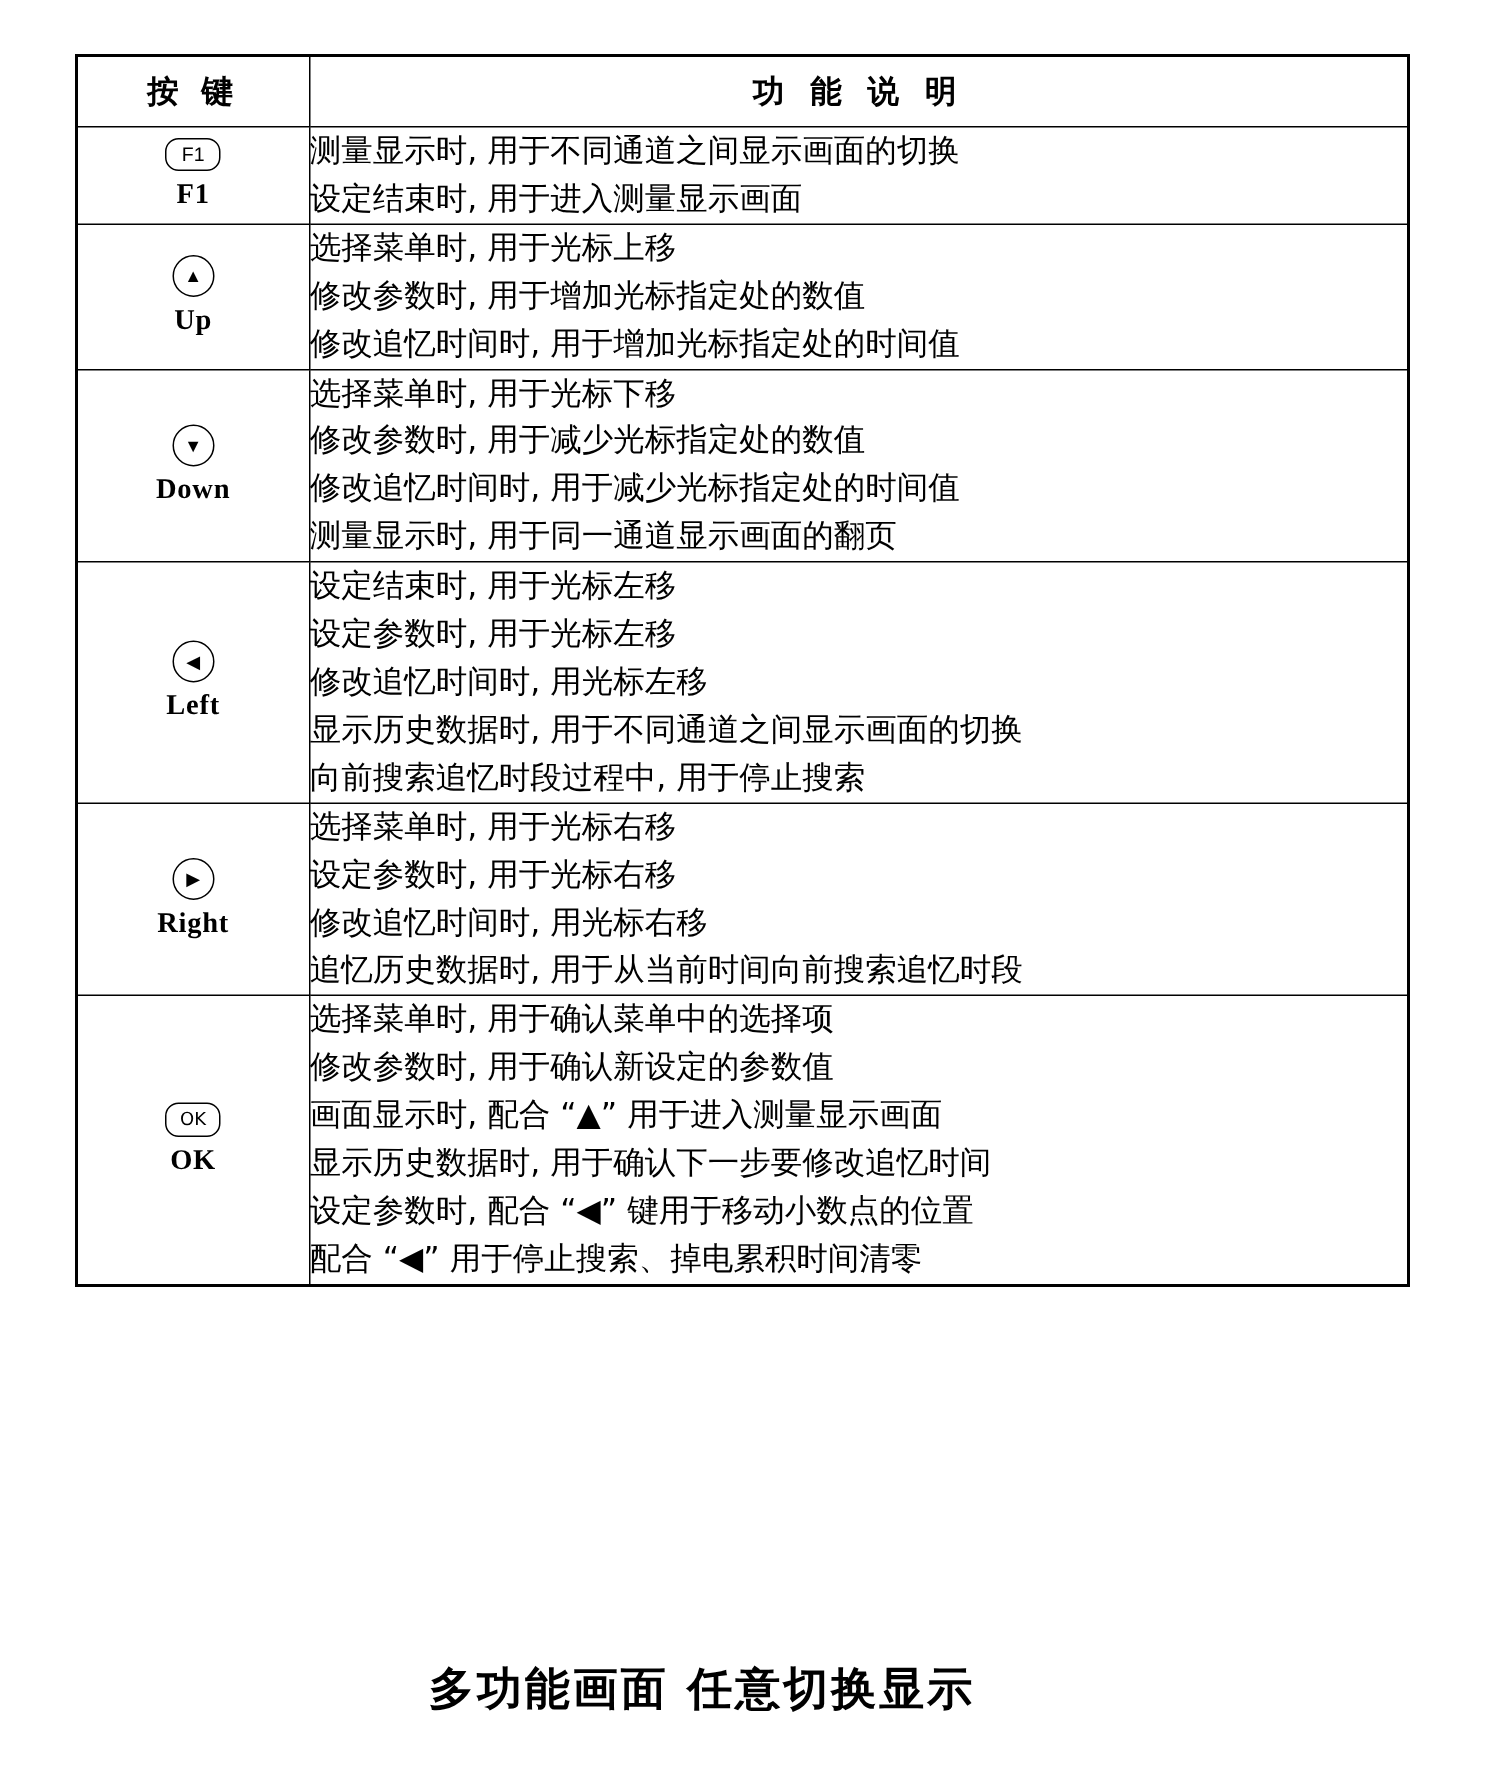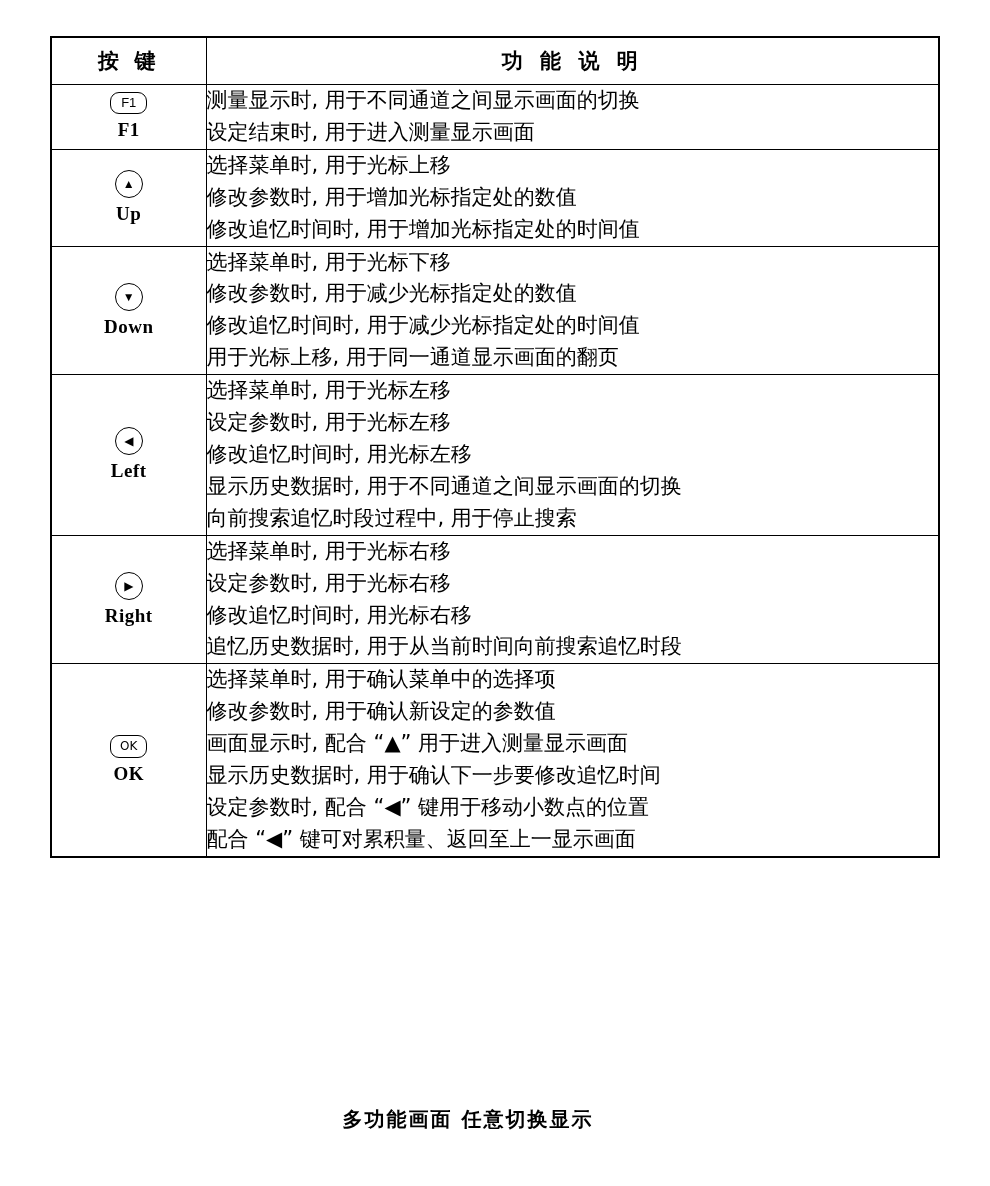--- a/index.html
+++ b/index.html
@@ -101,21 +101,21 @@
     text-align: left;
   }
   .desc-cell .line { white-space: nowrap; }
 
   .footing {
     position: absolute;
     left: 0;
     top: 1106px;
     width: 936px;
     text-align: center;
-    font-size: 20px;
+    font-size: 30px;
     font-weight: bold;
     letter-spacing: 2px;
     font-family: "DejaVu Sans", "Liberation Sans", sans-serif;
   }
 </style>
 </head>
 <body>
 
 <div id="page">
 
@@ -146,27 +146,27 @@
               <div class="line">修改参数时, 用于增加光标指定处的数值</div>
               <div class="line">修改追忆时间时, 用于增加光标指定处的时间值</div>
             </td>
           </tr>
           <tr>
             <td class="key-cell"><div class="keybtn round">▼</div><div class="keylabel">Down</div></td>
             <td class="desc-cell">
               <div class="line">选择菜单时, 用于光标下移</div>
               <div class="line">修改参数时, 用于减少光标指定处的数值</div>
               <div class="line">修改追忆时间时, 用于减少光标指定处的时间值</div>
-              <div class="line">用于光标上移, 用于同一通道显示画面的翻页</div>
+              <div class="line">测量显示时, 用于同一通道显示画面的翻页</div>
             </td>
           </tr>
           <tr>
             <td class="key-cell"><div class="keybtn round">◀</div><div class="keylabel">Left</div></td>
             <td class="desc-cell">
-              <div class="line">选择菜单时, 用于光标左移</div>
+              <div class="line">设定结束时, 用于光标左移</div>
               <div class="line">设定参数时, 用于光标左移</div>
               <div class="line">修改追忆时间时, 用光标左移</div>
               <div class="line">显示历史数据时, 用于不同通道之间显示画面的切换</div>
               <div class="line">向前搜索追忆时段过程中, 用于停止搜索</div>
             </td>
           </tr>
           <tr>
             <td class="key-cell"><div class="keybtn round">▶</div><div class="keylabel">Right</div></td>
             <td class="desc-cell">
               <div class="line">选择菜单时, 用于光标右移</div>
@@ -176,21 +176,21 @@
             </td>
           </tr>
           <tr>
             <td class="key-cell"><div class="keybtn small-text">OK</div><div class="keylabel">OK</div></td>
             <td class="desc-cell">
               <div class="line">选择菜单时, 用于确认菜单中的选择项</div>
               <div class="line">修改参数时, 用于确认新设定的参数值</div>
               <div class="line">画面显示时, 配合 “▲” 用于进入测量显示画面</div>
               <div class="line">显示历史数据时, 用于确认下一步要修改追忆时间</div>
               <div class="line">设定参数时, 配合 “◀” 键用于移动小数点的位置</div>
-              <div class="line">配合 “◀” 键可对累积量、返回至上一显示画面</div>
+              <div class="line">配合 “◀” 用于停止搜索、掉电累积时间清零</div>
             </td>
           </tr>
         </tbody>
     </table>
   </div>
 
   <div class="footing">多功能画面 任意切换显示</div>
 
 </div>
 

